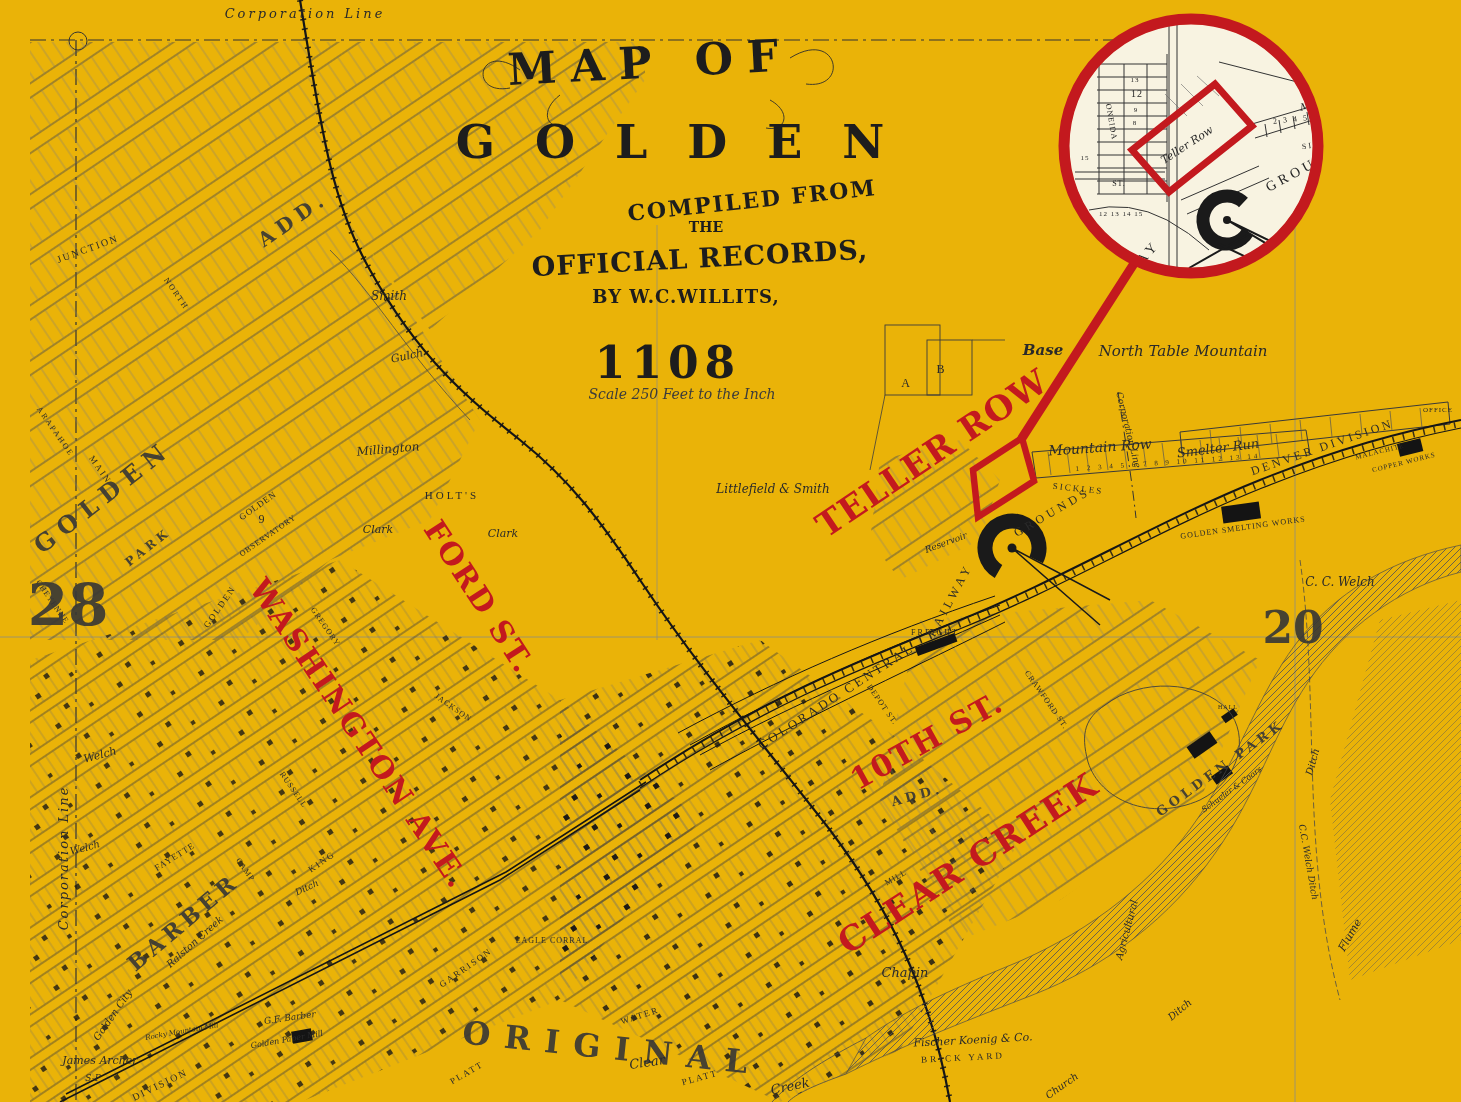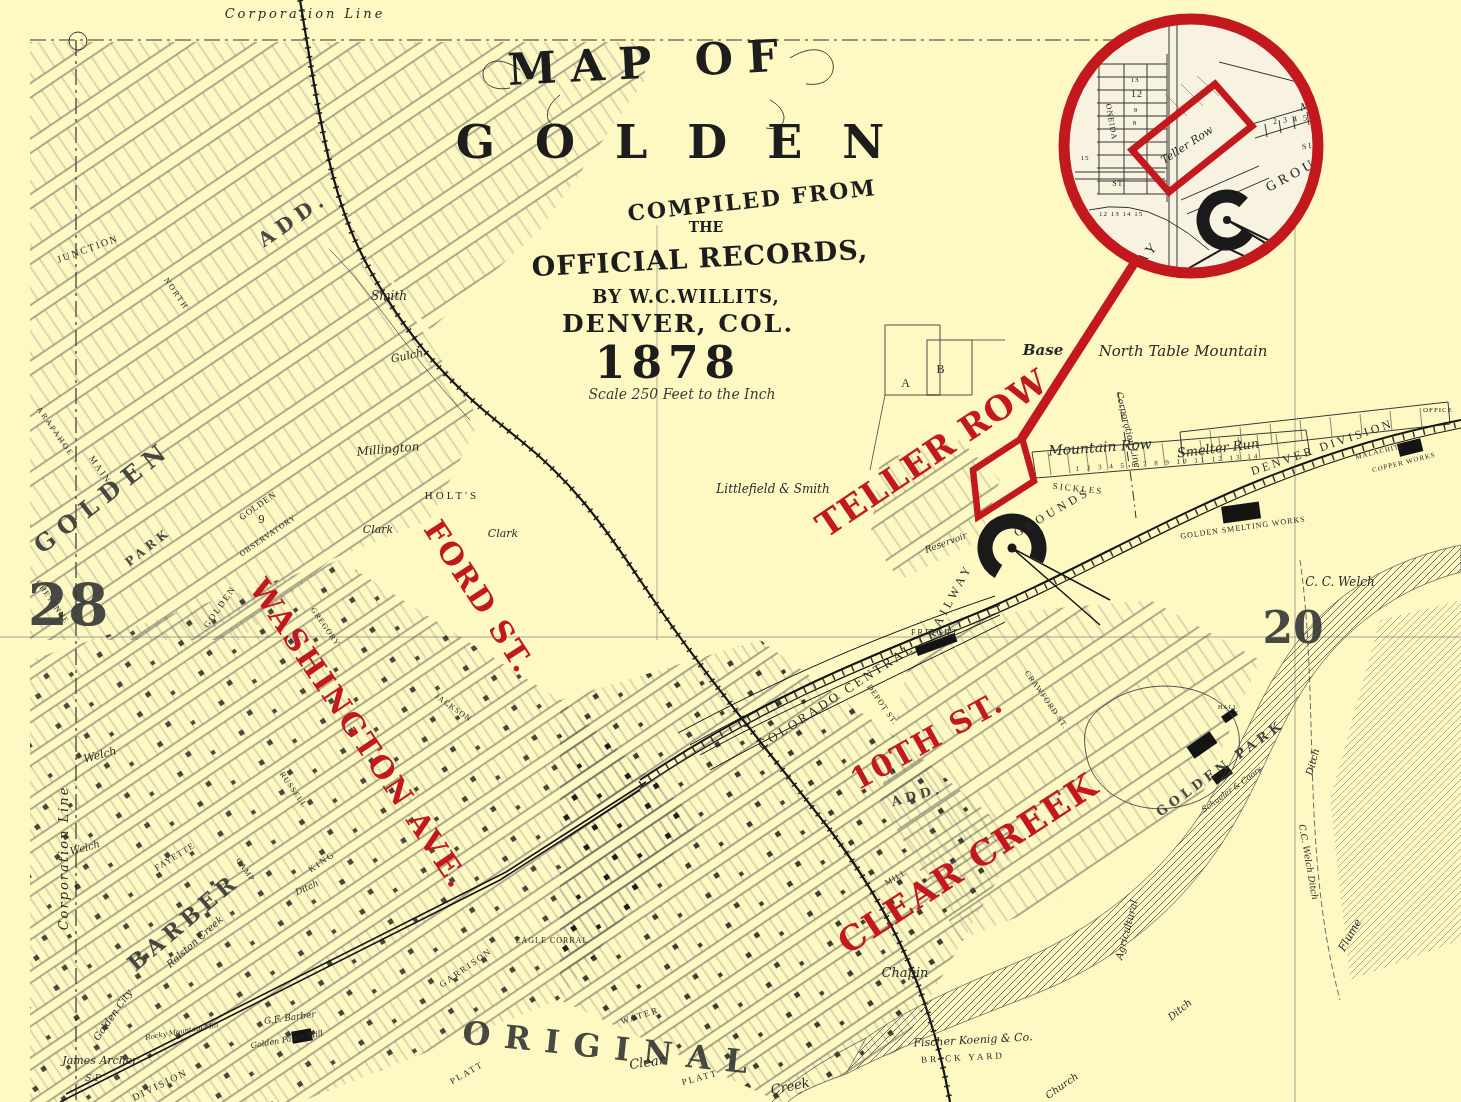--- a/index.html
+++ b/index.html
@@ -1,17 +1,17 @@
 <!DOCTYPE html>
 <html style="--red: #c3191e;"><head>
 <meta charset="utf-8">
 <style>
   html,body{margin:0;padding:0;background:#ddd;}
   #stage{position:relative;width:1461px;height:1102px;overflow:hidden;
-         background:#fef9c3;font-family:"DejaVu Serif",serif;}
+         background:#eab308;font-family:"DejaVu Serif",serif;}
   svg{display:block;}
   .layer{position:absolute;left:0;top:0;width:1461px;height:1102px;pointer-events:none;}
   .lbl{position:absolute;white-space:nowrap;color:#2a2a2a;transform-origin:center;line-height:1;}
   .hand{font-family:"DejaVu Serif",serif;font-style:italic;}
   .eng{font-family:"Liberation Serif",serif;letter-spacing:1px;}
   .big{font-family:"DejaVu Serif",serif;font-weight:bold;color:#363636;opacity:.9;}
   .red{font-family:"DejaVu Serif",serif;font-weight:bold;color:var(--red,#c3191e);}
   
   .tt{position:absolute;white-space:nowrap;color:#1d1d1d;transform:translate(-50%,-50%);
       font-family:"DejaVu Serif",serif;font-weight:bold;text-align:center;}
@@ -202,22 +202,21 @@
       <div class="lbl big" style="left: 1293px; top: 628px; font-size: 44px; transform: translate(-50%, -50%) rotate(0deg);">20</div>
     </div>
 
   <div class="layer">
     <div class="tt" id="t-mapof">MAP OF</div>
     <div class="tt" id="t-city">GOLDEN</div>
     <div class="tt" id="t-compiled">COMPILED FROM</div>
     <div class="tt" id="t-the">THE</div>
     <div class="tt" id="t-records">OFFICIAL RECORDS,</div>
     <div class="tt" id="t-by">BY W.C.WILLITS,</div>
-    <div class="tt" id="t-place">DENVER, COL.</div>
-    <div class="tt" id="t-year">1878</div>
+    <div class="tt" id="t-year">1108</div>
     <div class="tt" id="t-scale">Scale 250 Feet to the Inch</div>
   </div>
 
   <div id="inset">
     <svg width="244" height="244" viewBox="0 0 244 244">
       <g stroke="#333" fill="none" stroke-width="1">
         <path d="M100,0 V244 M108,0 V244"></path>
         <path d="M28,40 H98 M28,53 H98 M28,66 H98 M28,79 H98 M28,92 H98 M28,105 H98 M28,118 H98 M28,131 H98 M28,144 H98 M28,157 H98 M28,170 H98"></path>
         <path d="M30,40 V170 M55,40 V170 M78,40 V170 M98,30 V178"></path>
         <path d="M6,148 H96 M6,155 H96"></path>

